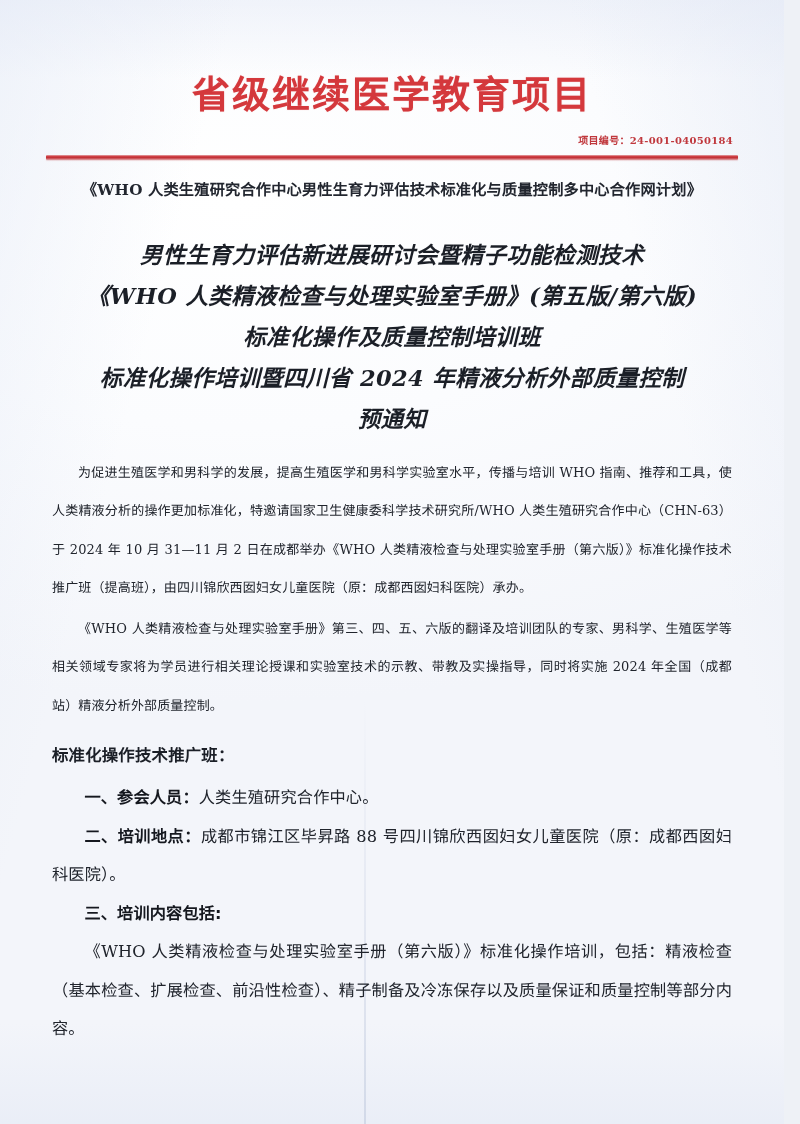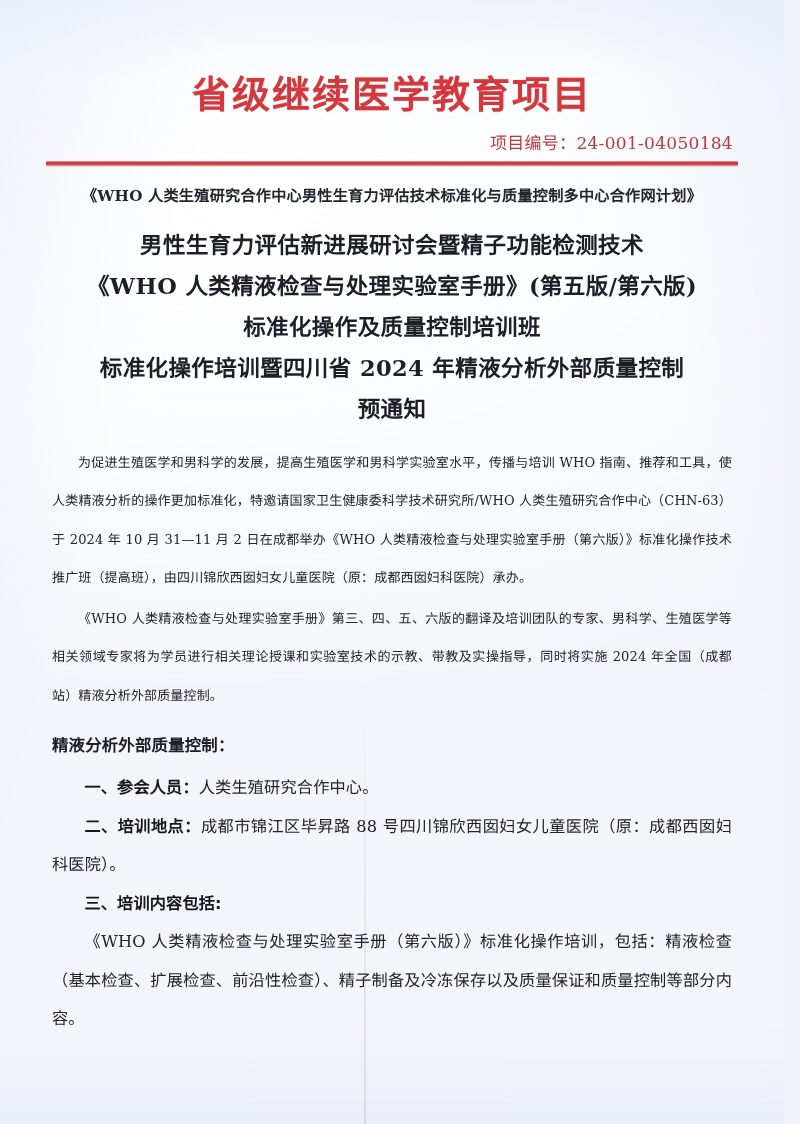--- a/index.html
+++ b/index.html
@@ -71,22 +71,22 @@
     text-shadow: 0 0 1px rgba(212,56,60,0.35);
   }
   .project-no-row {
     margin-top: 11px;
     text-align: right;
     padding-right: 5px;
   }
   .project-no {
     display: inline-block;
     font-family: "DejaVu Serif", "Liberation Serif", serif;
-    font-weight: 400;
-    font-size: 17px;
+    font-weight: 700;
+    font-size: 10px;
     letter-spacing: 0.3px;
     color: #c0383d;
   }
   .masthead-rule {
     margin-top: 7px;
     height: 5px;
     width: 100%;
     border-radius: 1px;
     background:
       linear-gradient(180deg,
@@ -102,22 +102,23 @@
     margin-top: 17px;
     text-align: center;
     font-family: "DejaVu Serif", "Liberation Serif", serif;
     font-weight: 700;
     font-size: 15.2px;
     letter-spacing: 0.2px;
     color: #22262f;
   }
 
   .title-block {
-    margin-top: 20px;
+    margin-top: 36px;
     text-align: center;
+    font-style: italic;
   }
   .title-line {
     font-family: "DejaVu Sans", "Liberation Sans", sans-serif;
     font-weight: 700;
     font-size: 22.5px;
     line-height: 41px;
     letter-spacing: 0.4px;
     color: #1b1f27;
   }
   .title-line.serif-mix {
@@ -198,21 +199,21 @@
       <div class="title-line serif-mix">标准化操作培训暨四川省 2024 年精液分析外部质量控制</div>
       <div class="title-line">预通知</div>
     </div>
 
     <div class="body-wrap">
 
       <p class="para">为促进生殖医学和男科学的发展，提高生殖医学和男科学实验室水平，传播与培训 WHO 指南、推荐和工具，使人类精液分析的操作更加标准化，特邀请国家卫生健康委科学技术研究所/WHO 人类生殖研究合作中心（CHN-63）于 2024 年 10 月 31—11 月 2 日在成都举办《WHO 人类精液检查与处理实验室手册（第六版）》标准化操作技术推广班（提高班），由四川锦欣西囡妇女儿童医院（原：成都西囡妇科医院）承办。</p>
 
       <p class="para">《WHO 人类精液检查与处理实验室手册》第三、四、五、六版的翻译及培训团队的专家、男科学、生殖医学等相关领域专家将为学员进行相关理论授课和实验室技术的示教、带教及实操指导，同时将实施 2024 年全国（成都站）精液分析外部质量控制。</p>
 
-      <p class="notice-lead">精液分析外部质量控制：</p>
+      <p class="notice-lead">标准化操作技术推广班：</p>
 
       <p class="item">
         <span class="item-label">一、参会人员：</span><span>人类生殖研究合作中心。</span>
       </p>
 
       <p class="item">
         <span class="item-label">二、培训地点：</span><span>成都市锦江区毕昇路 88 号四川锦欣西囡妇女儿童医院（原：成都西囡妇科医院）。</span>
       </p>
 
       <p class="item">

